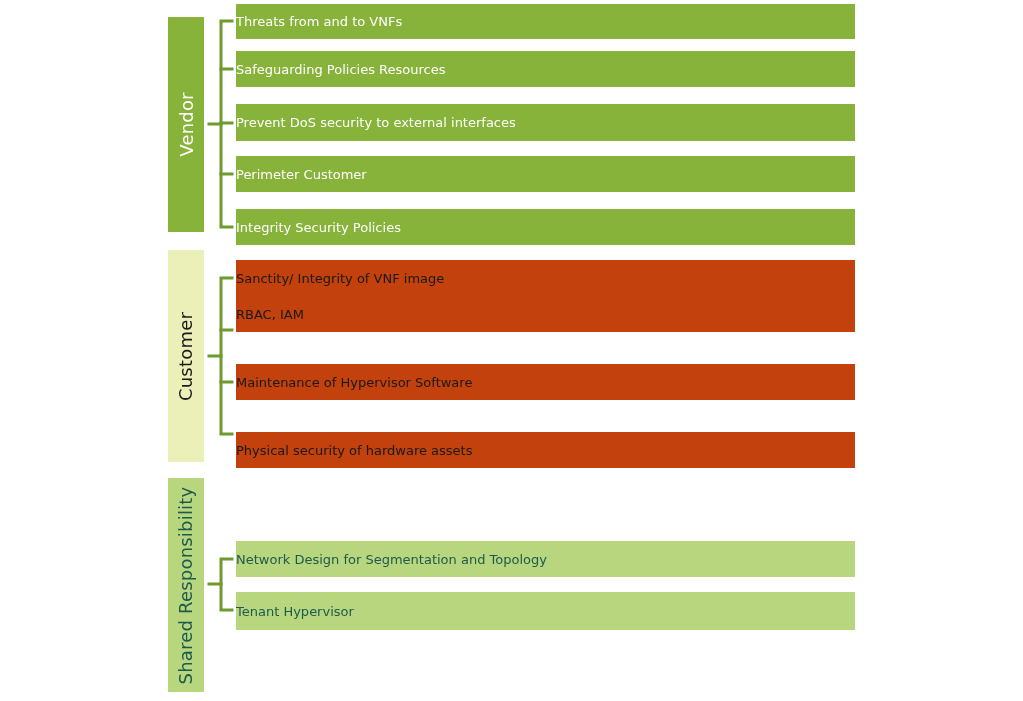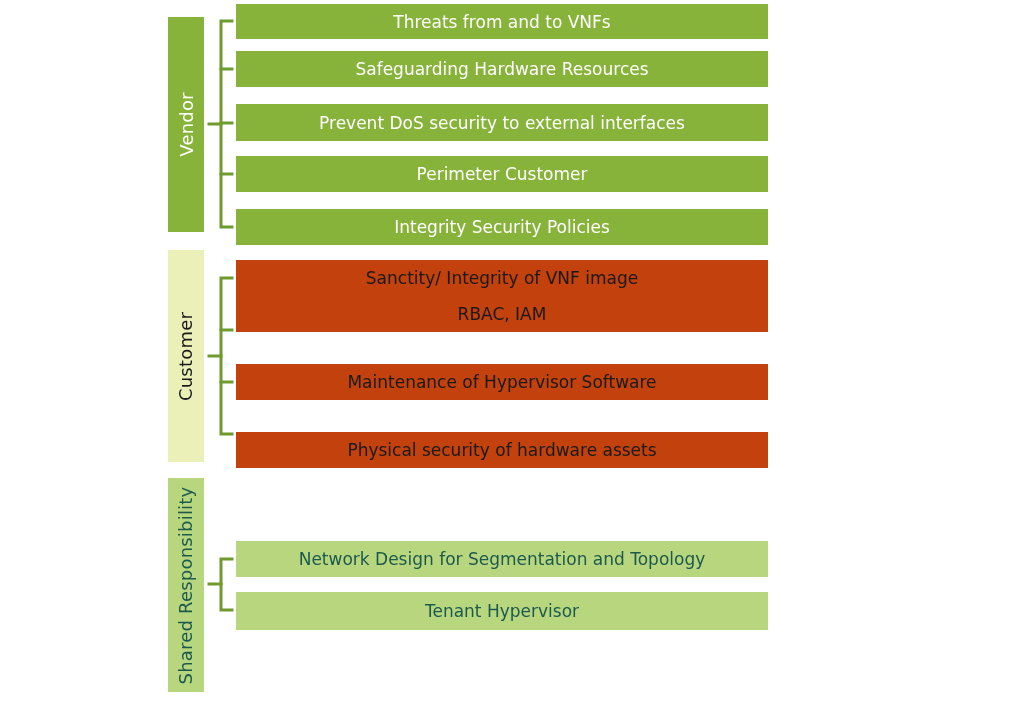--- a/index.html
+++ b/index.html
@@ -5,23 +5,23 @@
   html, body { margin: 0; padding: 0; background: #ffffff; }
   body { width: 1023px; height: 701px; position: relative; overflow: hidden;
          font-family: "DejaVu Sans", "Liberation Sans", sans-serif; }
   .group-label { position: absolute; left: 168px; width: 36px;
                  display: flex; align-items: center; justify-content: center; }
   .group-label span { display: inline-block; transform: rotate(-90deg); white-space: nowrap;
                       font-size: 18px; letter-spacing: 0.2px; }
   .vendor-label { top: 17px; height: 215px; background: #88b33a; color: #ffffff; }
   .customer-label { top: 250px; height: 212px; background: #ebf0b9; color: #1a1a1a; }
   .shared-label { top: 478px; height: 214px; background: #b8d67e; color: #1c5a4e; }
-  .box { position: absolute; left: 236px; width: 532px; height: 36px;
-         display: flex; align-items: center; justify-content: center;
-         font-size: 17px; }
+  .box { position: absolute; left: 236px; width: 619px; height: 36px;
+         display: flex; align-items: center; 
+         font-size: 13px; }
   .box.vendor { background: #88b33a; color: #ffffff; }
   .box.customer { background: #c2410c; color: #1a1a1a; }
   .box.shared { background: #b8d67e; color: #1c5a4e; }
   svg.brackets { position: absolute; left: 0; top: 0; }
 </style>
 </head>
 <body>
 
 <div class="group-label vendor-label">
   <span>Vendor</span>
@@ -49,21 +49,21 @@
 
     <path d="M232 559 L221 559 L221 610 L232 610"></path>
     <line x1="209" y1="584" x2="221" y2="584"></line>
   </g>
 </svg>
 
 <div class="box vendor" style="top:4px;height:35px">
   <span>Threats from and to VNFs</span>
 </div>
 <div class="box vendor" style="top:51px;height:36px">
-  <span>Safeguarding Hardware Resources</span>
+  <span>Safeguarding Policies Resources</span>
 </div>
 <div class="box vendor" style="top:104px;height:37px">
   <span>Prevent DoS security to external interfaces</span>
 </div>
 <div class="box vendor" style="top:156px;height:36px">
   <span>Perimeter Customer</span>
 </div>
 <div class="box vendor" style="top:209px;height:36px">
   <span>Integrity Security Policies</span>
 </div>

